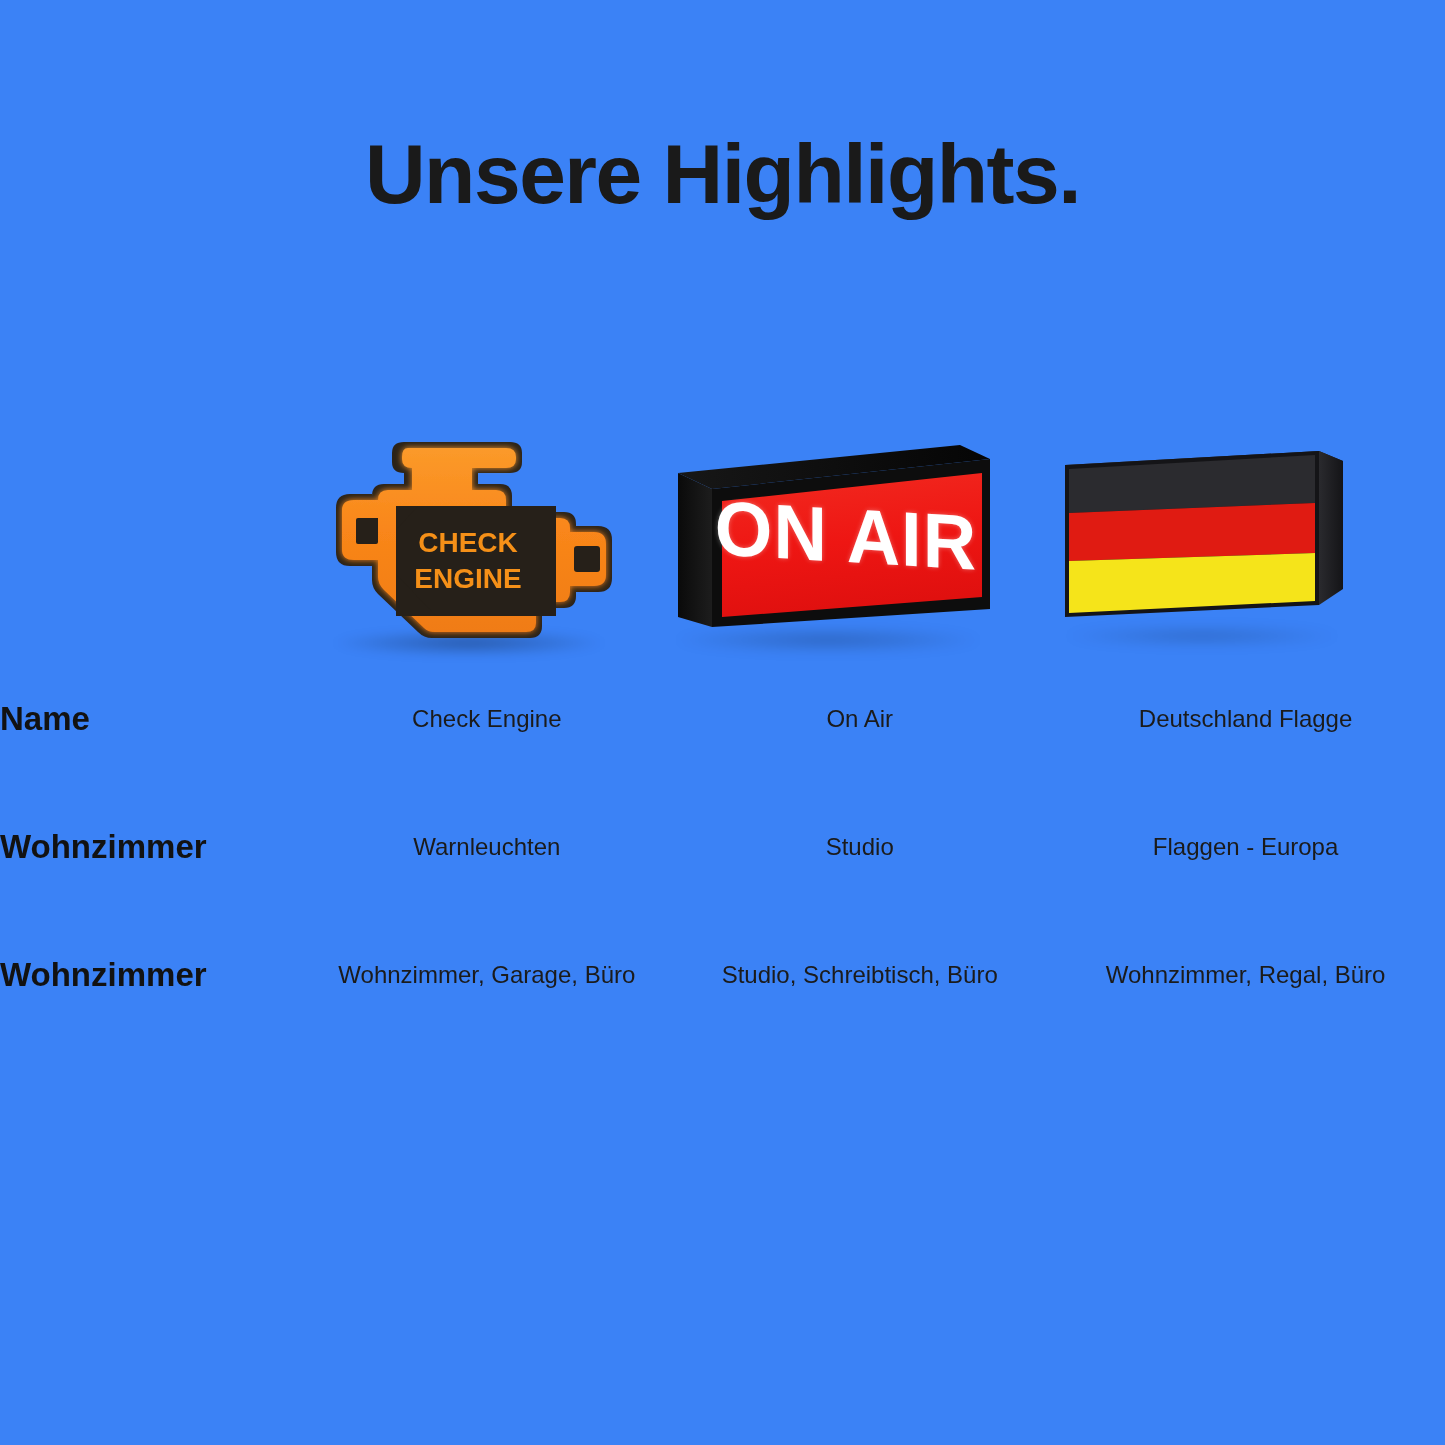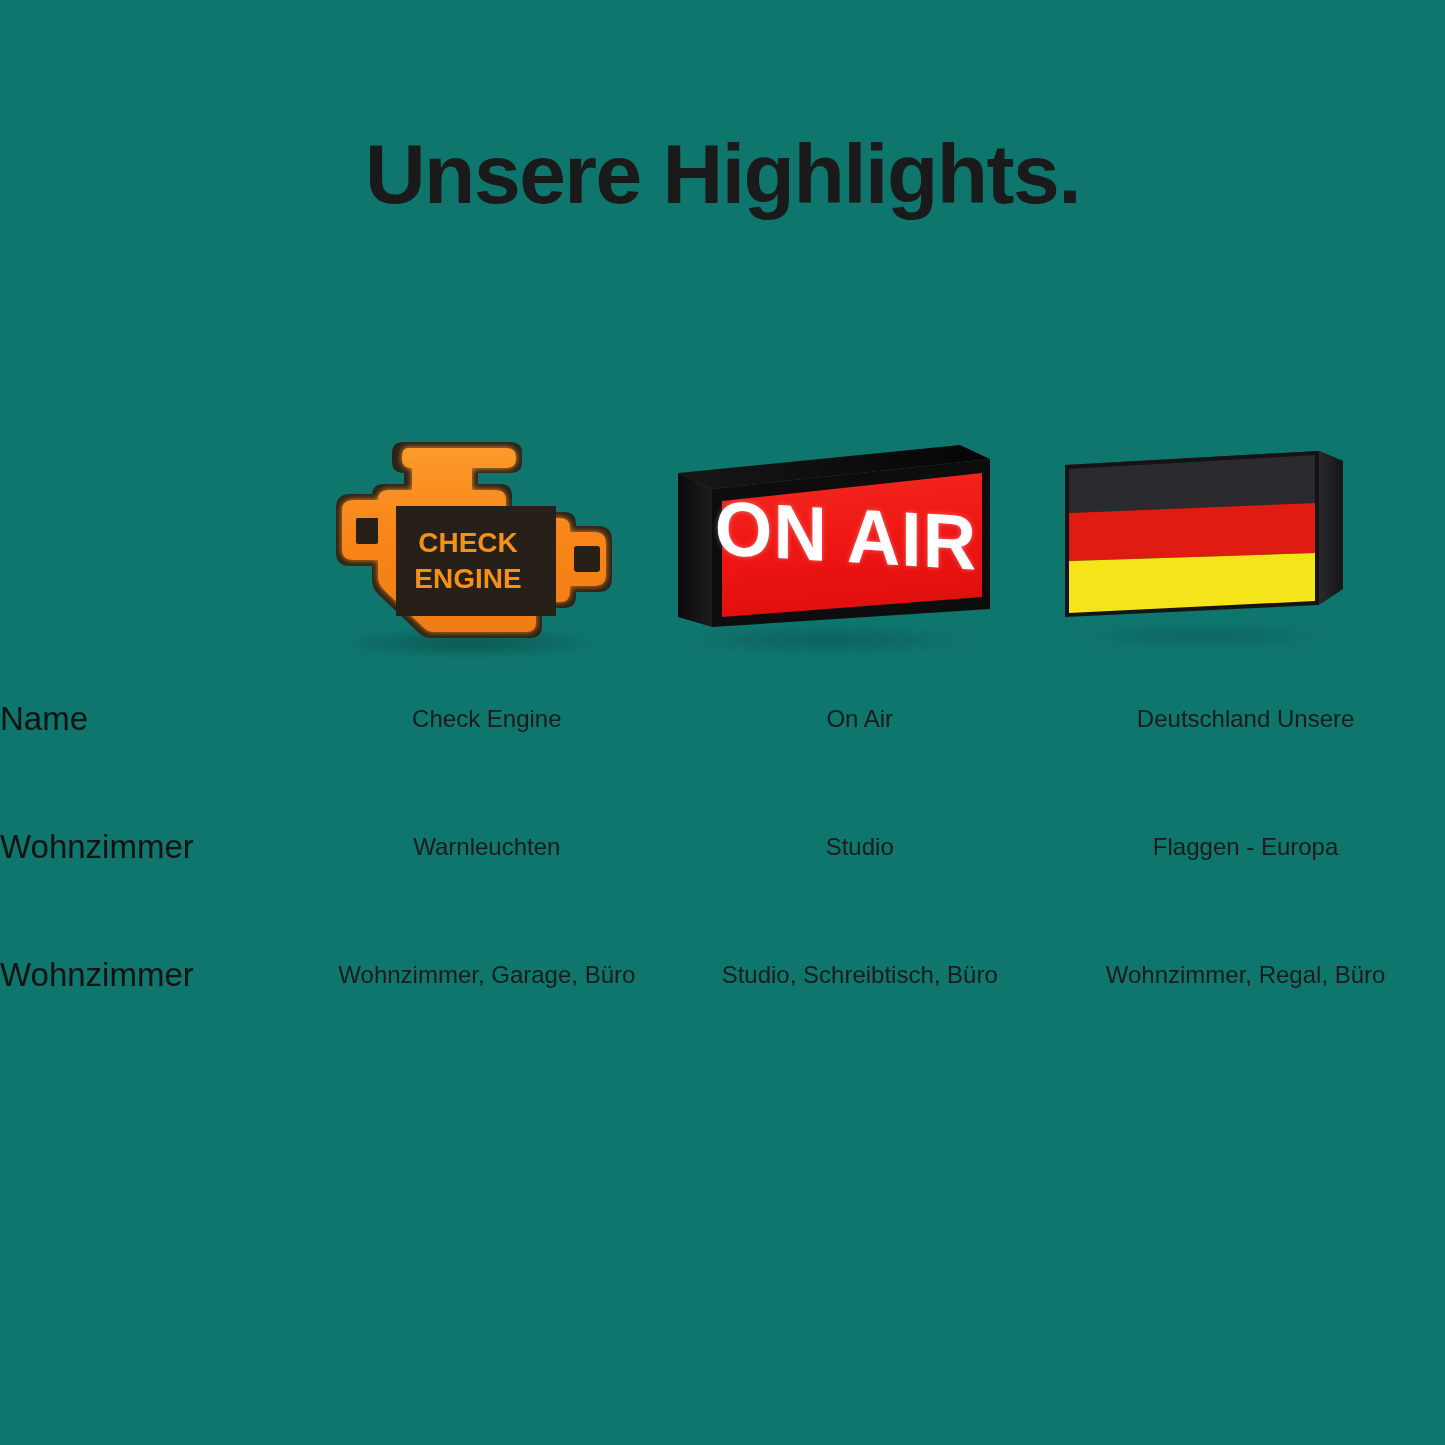--- a/index.html
+++ b/index.html
@@ -9,21 +9,21 @@
     height: 1445px;
     background: #f5f5f5;
     font-family: "Liberation Sans", sans-serif;
     overflow: hidden;
   }
 
   .page {
     position: relative;
     width: 1445px;
     height: 1445px;
-    background: #0f766e;
+    background: #3b82f6;
   }
 
   
   .title {
     position: absolute;
     top: 128px;
     left: 0;
     width: 100%;
     text-align: center;
     font-size: 84px;
@@ -135,21 +135,21 @@
     vertical-align: top;
     padding: 0;
   }
   .col-label  { width: 290px; }
   .col-one    { width: 360px; }
   .col-two    { width: 360px; }
   .col-three  { width: 385px; }
 
   .row-label {
     font-size: 33px;
-    font-weight: 400;
+    font-weight: 700;
     color: #121212;
     padding-left: 64px;
     white-space: nowrap;
   }
   .row-value {
     font-size: 24px;
     font-weight: 400;
     color: #1b1b1b;
     text-align: center;
     line-height: 1.62;
@@ -297,21 +297,21 @@
     </div>
 
   </div>
 
   <table class="spec-table">
     <tbody>
       <tr class="spec-row">
         <td class="col-label row-label">Name</td>
         <td class="col-one row-value">Check Engine</td>
         <td class="col-two row-value">On Air</td>
-        <td class="col-three row-value">Deutschland Unsere</td>
+        <td class="col-three row-value">Deutschland Flagge</td>
       </tr>
 
 
       <tr class="spec-row">
         <td class="col-label row-label">Wohnzimmer</td>
         <td class="col-one row-value">Warnleuchten</td>
         <td class="col-two row-value">Studio</td>
         <td class="col-three row-value">Flaggen - Europa</td>
       </tr>
 

